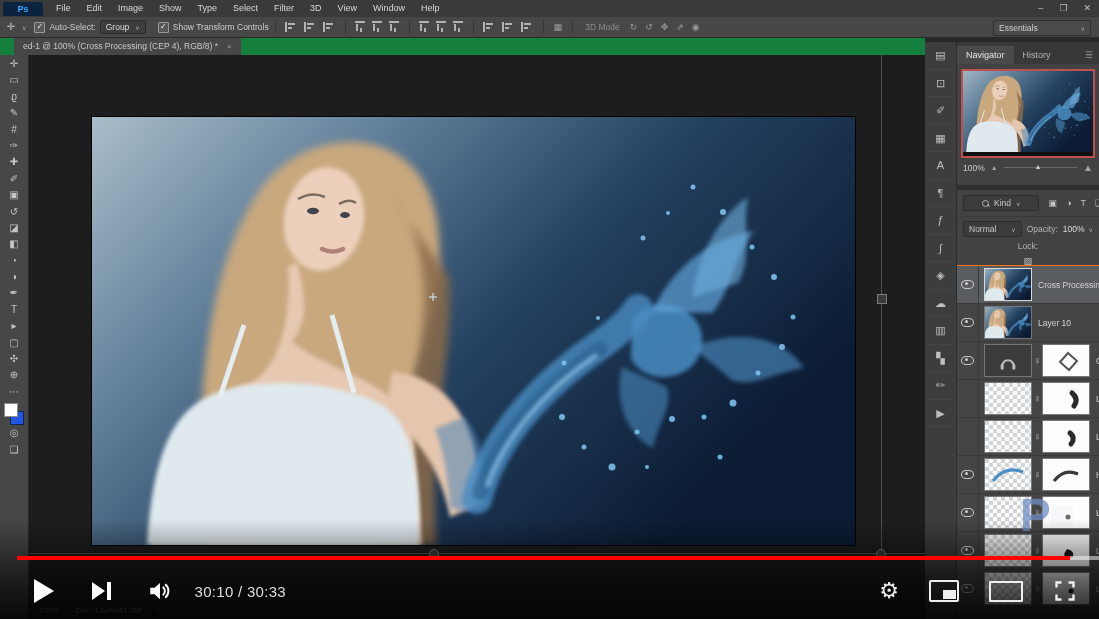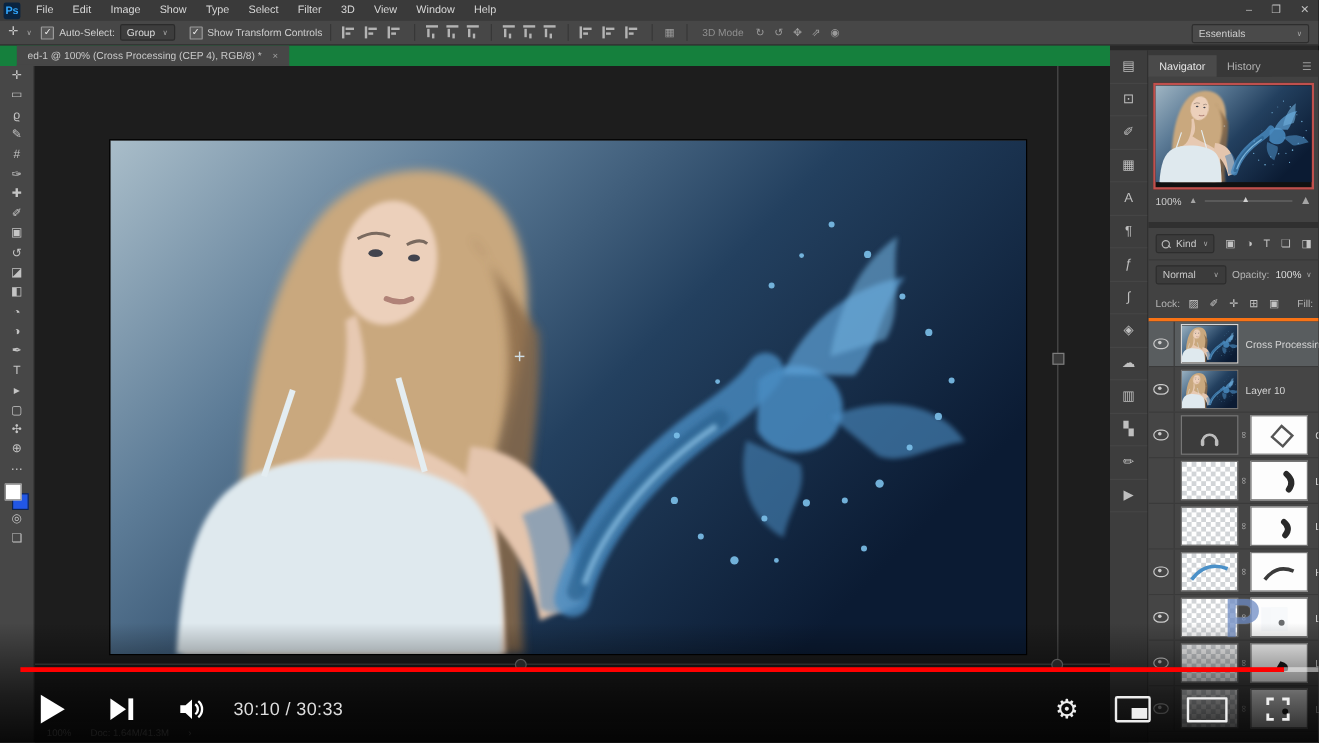--- a/index.html
+++ b/index.html
@@ -1,21 +1,21 @@
 <!DOCTYPE html>
 <html><head>
 <meta charset="utf-8">
 <style>
   html,body{margin:0;padding:0;background:#000;}
   #stage{position:relative;width:1099px;height:619px;background:#000;overflow:hidden;
          font-family:"Liberation Sans",sans-serif;-webkit-font-smoothing:antialiased;}
   
   .ps{position:absolute;inset:0;background:#282828;}
   .menubar{position:absolute;top:0;left:0;right:0;height:17px;background:#3a3a3a;display:flex;align-items:center;}
-  .pslogo{width:14px;height:14px;margin:1px 5px 1px 3px;background:#0a2440;color:#31a8ff;font-size:9px;font-weight:bold;
+  .pslogo{width:40px;height:14px;margin:1px 5px 1px 3px;background:#0a2440;color:#31a8ff;font-size:9px;font-weight:bold;
           display:flex;align-items:center;justify-content:center;border-radius:2px;}
   .menu-item{color:#d8d8d8;font-size:9px;padding:0 8px;line-height:17px;}
   .winbtns{position:absolute;right:8px;top:0;display:flex;gap:16px;color:#c0c0c0;font-size:9px;line-height:17px;}
   .optionsbar{position:absolute;top:17px;left:0;right:0;height:20px;background:#474747;border-bottom:1px solid #2a2a2a;
               display:flex;align-items:center;font-size:8.5px;color:#cfcfcf;}
   .ob-sep{width:1px;height:14px;background:#373737;margin:0 6px;}
   .cb{width:9px;height:9px;background:#585858;border:1px solid #9a9a9a;color:#eee;font-size:8px;line-height:8px;
       text-align:center;margin:0 4px 0 8px;border-radius:1px;}
   .obselect{background:#3d3d3d;border:1px solid #2b2b2b;border-radius:2px;padding:1px 5px;margin:0 4px;display:flex;gap:6px;align-items:center;color:#ddd;}
   .caret{font-size:6px;color:#aaa;}
@@ -63,30 +63,30 @@
   .nav-thumb{margin:5px 4px 2px;height:85px;border:2px solid #c0504d;background:#111;}
   .nav-foot{display:flex;align-items:center;padding:2px 6px;color:#cdcdcd;font-size:8.5px;gap:6px;}
   .nav-slider{flex:1;height:1px;background:#6a6a6a;position:relative;}
   .nav-thandle{position:absolute;left:42%;top:-4px;color:#d0d0d0;font-size:7px;}
   .mtn{color:#a5a5a5;font-size:7px;}
   .mtn.big{font-size:10px;}
   .layers-panel{flex:1;display:flex;flex-direction:column;overflow:hidden;}
   .lrow{display:flex;align-items:center;font-size:8.5px;color:#c9c9c9;padding:0 6px;gap:5px;}
   .filter-row{height:26px;border-bottom:1px solid #383838;}
   .kindbox{display:flex;align-items:center;gap:5px;background:#3b3b3b;border:1px solid #2d2d2d;border-radius:2px;
-           padding:2px 4px;width:64px;}
+           padding:2px 18px;width:64px;}
   .lupe{width:5px;height:5px;border:1px solid #b5b5b5;border-radius:50%;position:relative;}
   .lupe::after{content:"";position:absolute;left:4px;top:4px;width:3px;height:1px;background:#b5b5b5;transform:rotate(45deg);}
   .fico{color:#c3c3c3;font-size:9px;margin-left:4px;}
   .blend-row{height:24px;}
   .blendbox{display:flex;align-items:center;justify-content:space-between;background:#3b3b3b;border:1px solid #2d2d2d;
             border-radius:2px;padding:2px 5px;width:78px;}
   .lbl{color:#b5b5b5;text-align:right;}
   .valbox{display:flex;gap:4px;align-items:center;color:#ddd;}
-  .lock-row{height:24px;border-bottom:3px solid #f97316;}
+  .lock-row{height:24px;border-bottom:1px solid #f97316;flex-direction:column;}
   .lki{color:#c3c3c3;font-size:9px;margin:0 2px;}
   .layerlist{flex:1;overflow:hidden;display:flex;flex-direction:column;background:#454545;}
   .lr{height:37px;display:flex;align-items:center;border-bottom:1px solid #3a3a3a;background:#454545;position:relative;flex:0 0 auto;}
   .lr.selected{background:#595d5f;}
   .eyecell{width:21px;align-self:stretch;border-right:1px solid #3a3a3a;display:flex;align-items:center;justify-content:center;flex:0 0 auto;}
   .eyeico{width:11px;height:7px;border:1px solid #cbcbcb;border-radius:50%/60%;position:relative;}
   .eyeico::after{content:"";position:absolute;left:3px;top:1px;width:3px;height:3px;background:#cbcbcb;border-radius:50%;}
   .lthumb{width:46px;height:31px;border:1px solid #767676;background:#222;margin-left:5px;flex:0 0 auto;overflow:hidden;position:relative;}
   .lthumb.checker{background:repeating-conic-gradient(#ffffff 0 25%,#d2d5d8 0 50%) 0 0/8px 8px;}
   .lthumb.dark{background:#3c3c3c;display:flex;align-items:center;justify-content:center;}

